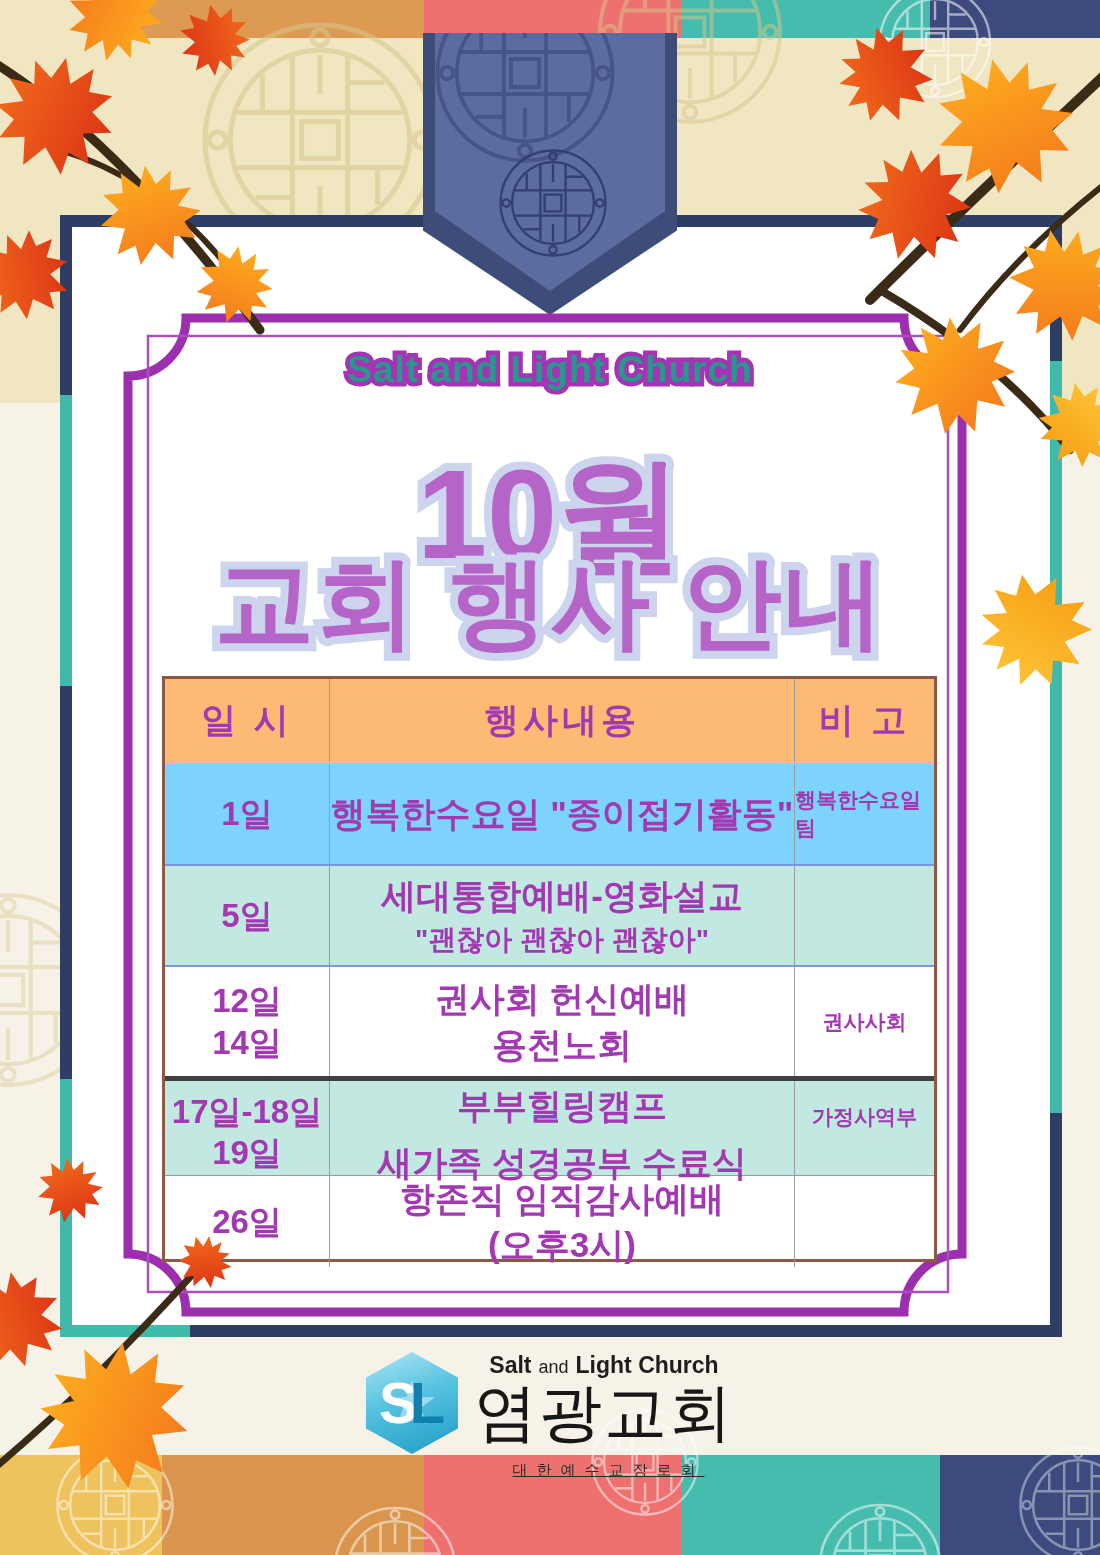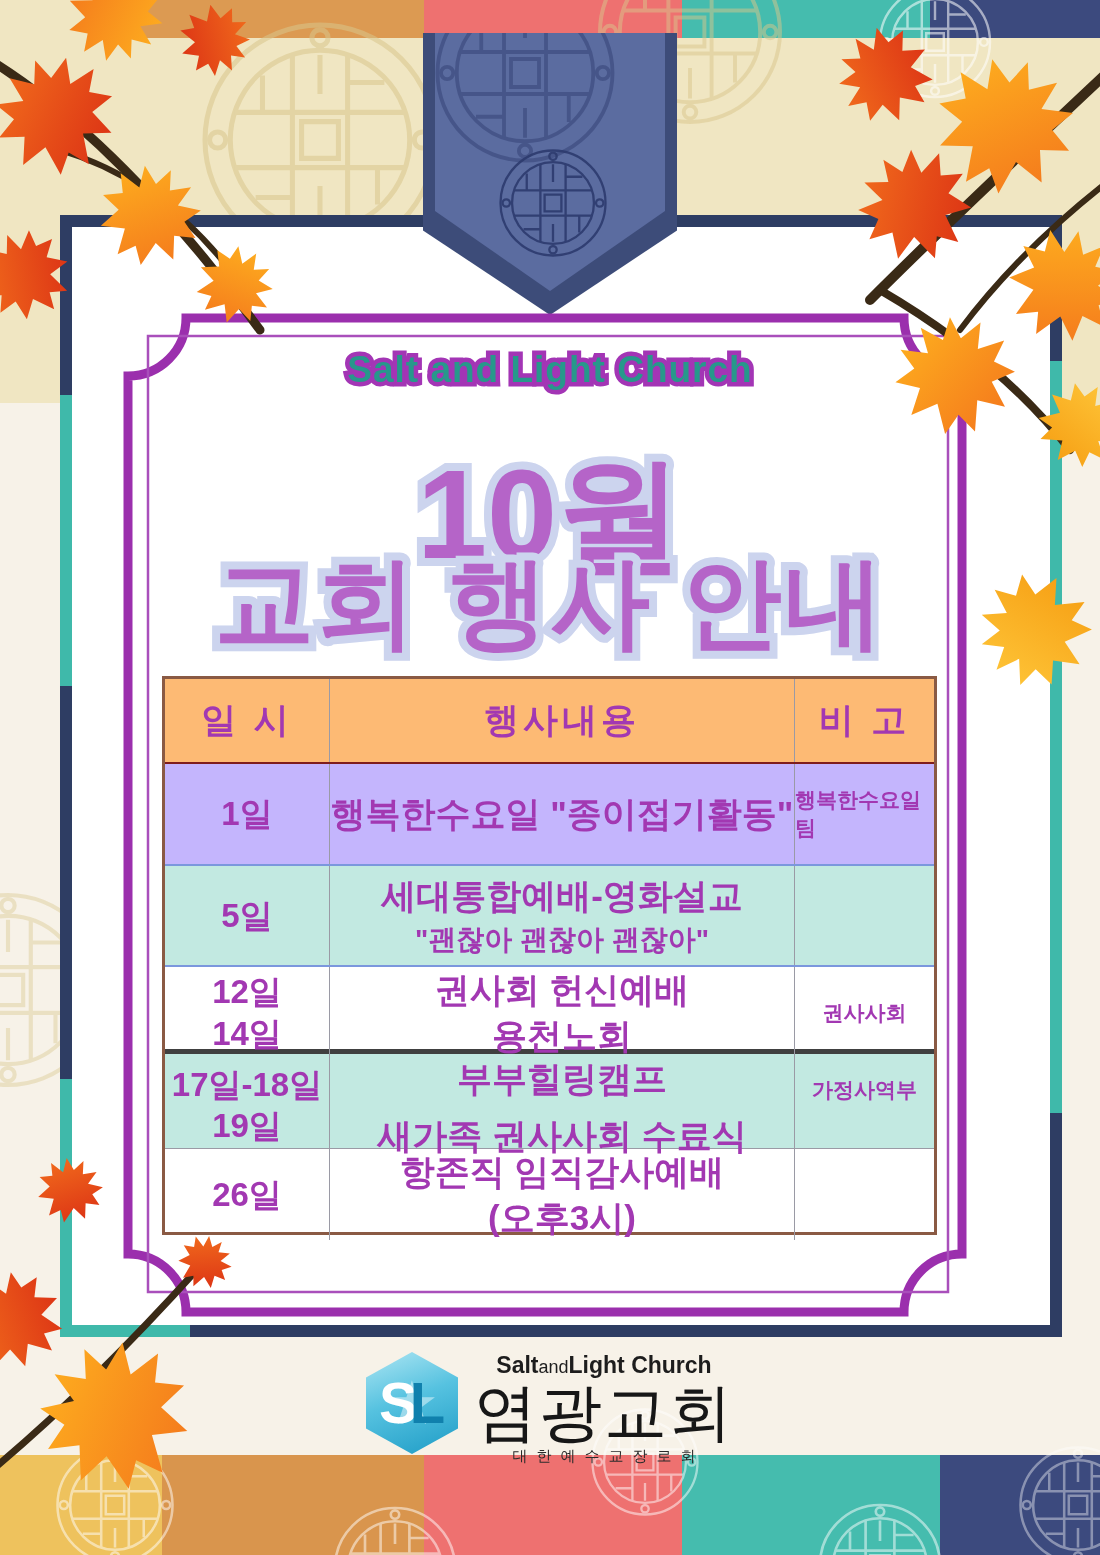--- a/index.html
+++ b/index.html
@@ -58,23 +58,23 @@
   .big-title .back{color:#ccd4ee;-webkit-text-stroke:16px #ccd4ee;
     text-shadow:5px 0 #ccd4ee,-5px 0 #ccd4ee,0 5px #ccd4ee,0 -5px #ccd4ee,4px 4px #ccd4ee,-4px -4px #ccd4ee,4px -4px #ccd4ee,-4px 4px #ccd4ee;}
   .big-title .front{color:#b564c8;}
   
   .etable{left:162px;top:676px;width:775px;border:3px solid #8a5a44;box-sizing:border-box;background:#fff;}
   .trow{display:grid;grid-template-columns:165px 465px 139px;box-sizing:border-box;}
   .trow>div{box-sizing:border-box;display:flex;flex-direction:column;align-items:center;justify-content:center;}
   .trow>div:nth-child(1),.trow>div:nth-child(2){border-right:1px solid #9a9aa5;}
   .t-head{height:83px;background:#fdba74;}
   .t-head>div{font-size:35px;font-weight:bold;color:#a238b2;letter-spacing:4px;}
-  .r0{height:102px;background:#c4b5fd;border-top:2px solid #7f1d1d;}
+  .r0{height:102px;background:#7dd3fc;border-top:2px solid #f9a8d4;}
   .r1{height:101px;background:#c2e9e1;border-top:2px solid #7b97dd;}
-  .r2{height:84px;background:#ffffff;border-top:2px solid #7b97dd;}
+  .r2{height:111px;background:#ffffff;border-top:2px solid #7b97dd;}
   .r3{height:99px;background:#c2e9e1;border-top:5px solid #404040;}
   .r4{height:84px;background:#ffffff;border-top:1px solid #9a9aa5;}
   .d1,.d2{font-size:33px;font-weight:bold;color:#a238b2;line-height:1.25;}
   .ev1{font-size:35px;font-weight:bold;color:#a238b2;line-height:1.3;}
   .ev2{font-size:35px;font-weight:bold;color:#a238b2;line-height:1.3;}
   .ev2.small{font-size:28px;margin-top:4px;}
   .note{font-size:21px;font-weight:bold;color:#a238b2;}
   .r3>.c-note{justify-content:flex-start;padding-top:22px;}
   .r3>.c-date{justify-content:space-between;padding:10px 0 14px 0;}
   
@@ -84,25 +84,25 @@
     clip-path:polygon(50% 0,100% 25%,100% 75%,50% 100%,0 75%,0 25%);}
   .hex .star{position:absolute;left:0;top:0;width:100%;height:100%;
     display:flex;align-items:center;justify-content:center;
     color:#ffffff;opacity:.45;font-size:60px;}
   .hex .mono{position:absolute;left:0;top:0;width:100%;height:100%;
     display:flex;align-items:center;justify-content:center;
     font-weight:bold;font-size:58px;line-height:1;}
   .hex .mono .s{color:#ffffff;}
   .hex .mono .l{color:#1080ad;margin-left:-8px;}
   .f-text{display:flex;flex-direction:column;align-items:center;}
-  .f-en{display:flex;align-items:baseline;color:#1d1d1d;}
+  .f-en{display:flex;align-items:baseline;gap:7px;color:#1d1d1d;}
   .f-en .b{font-size:23px;font-weight:bold;}
   .f-en .m{font-size:18px;font-weight:normal;}
   .f-kr{font-size:63px;font-weight:normal;color:#171717;line-height:1.05;letter-spacing:2px;}
-  .f-dn{font-size:15px;color:#2b2b2b;letter-spacing:9px;margin-top:2px;padding-left:9px;}
+  .f-dn{font-size:15px;color:#2b2b2b;letter-spacing:9px;margin-top:16px;padding-left:9px;text-decoration:underline;}
   .leaves{left:0;top:0;width:1100px;height:1555px;pointer-events:none;}
   .decor{left:0;top:0;width:1100px;height:1555px;pointer-events:none;}
 </style>
 </head>
 <body>
 
 <svg width="0" height="0" style="position:absolute" aria-hidden="true">
   <defs>
     <linearGradient id="lg-or" x1="0" y1="0" x2="1" y2="1">
       <stop offset="0" stop-color="#ffb41f"></stop>
@@ -240,21 +240,21 @@
       </div>
   </div>
 
   <div class="trow r3">
     <div class="c-date">
       <span class="d1">17일-18일</span>
       <span class="d2">19일</span>
     </div>
     <div class="c-event">
       <span class="ev1">부부힐링캠프</span>
-      <span class="ev2" style="margin-top:12px">새가족 권사사회 수료식</span>
+      <span class="ev2" style="margin-top:12px">새가족 성경공부 수료식</span>
     </div>
     <div class="c-note">
         <span class="note">가정사역부</span>
       </div>
   </div>
 
   <div class="trow r4">
     <div class="c-date">
         <span class="d1">26일</span>
       </div>

